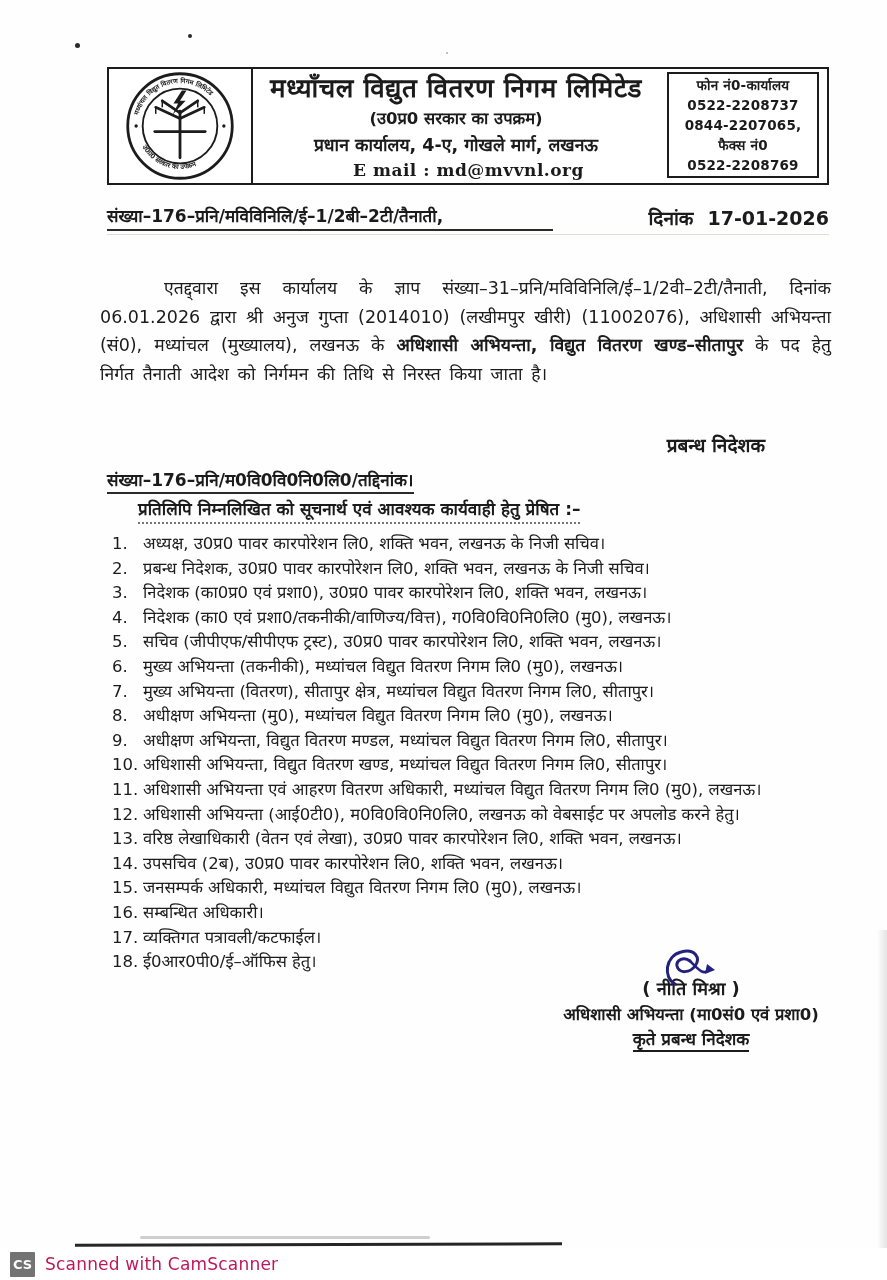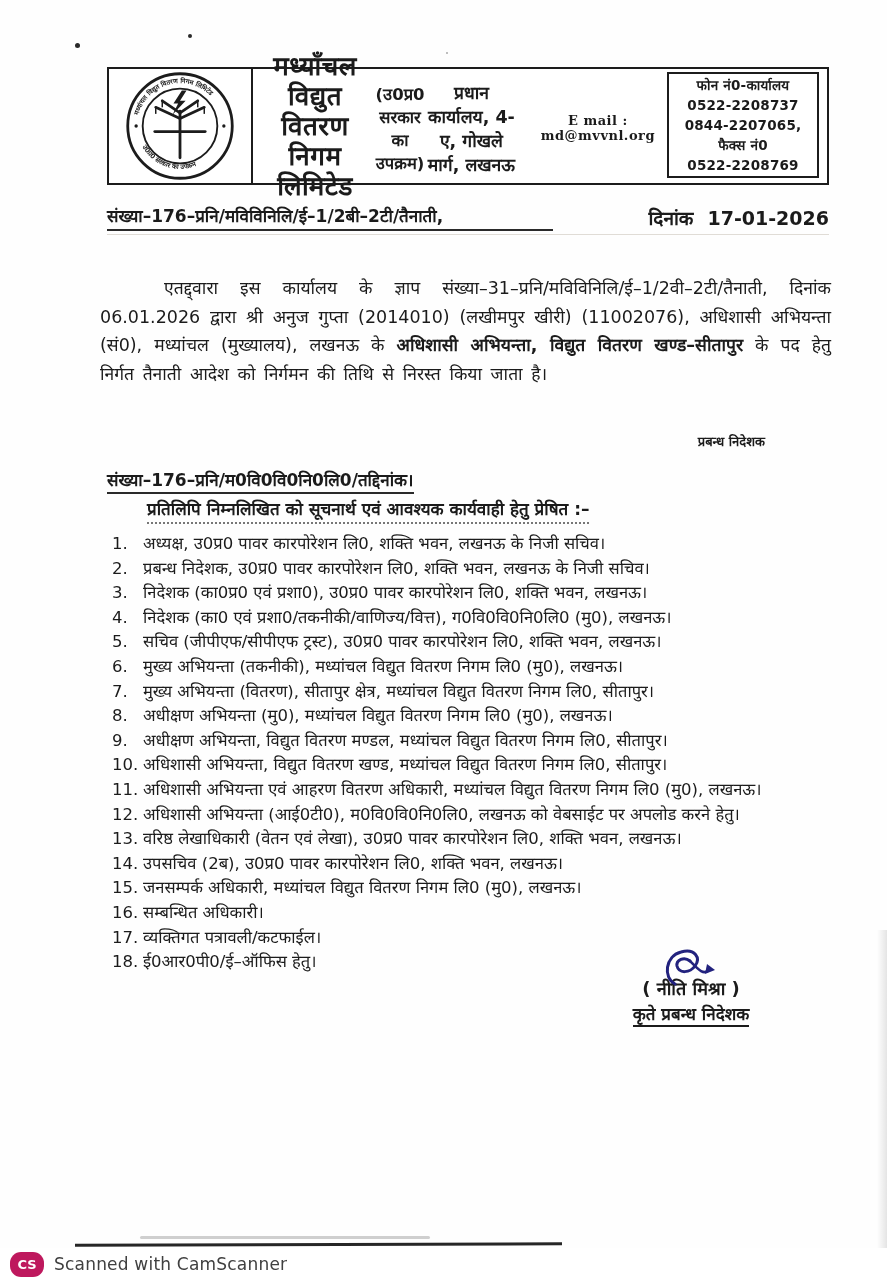--- a/index.html
+++ b/index.html
@@ -10,31 +10,31 @@
     color:#1b1b1b;
   }
   .speck{position:absolute;background:#2a2a2a;border-radius:50%;}
 
   
   .letterhead{
     position:absolute;left:107px;top:67px;width:722px;height:118px;
     border:2px solid #1c1c1c;display:flex;box-sizing:border-box;background:#fff;
   }
   .h-left{width:142px;border-right:2px solid #1c1c1c;display:flex;align-items:center;justify-content:center;}
-  .h-mid{flex:1;display:flex;align-items:center;justify-content:center;text-align:center;padding:2px 4px;}
+  .h-mid{flex:1;display:flex;flex-direction:column;align-items:center;justify-content:center;text-align:center;padding:2px 4px;}
   .h-right{width:168px;display:flex;align-items:stretch;justify-content:center;padding:3px 8px 5px 8px;box-sizing:border-box;}
   .phone-box{
     border:2px solid #1c1c1c;flex:1;display:flex;flex-direction:column;
     align-items:center;justify-content:center;text-align:center;
     font-size:13.5px;font-weight:bold;line-height:20px;letter-spacing:.2px;
   }
   .org-name{font-size:26px;font-weight:bold;line-height:30px;letter-spacing:.5px;}
   .org-subtitle{font-size:16.5px;font-weight:bold;margin-top:3px;}
   .org-address{font-size:17.5px;font-weight:bold;margin-top:3px;}
-  .org-email{font-size:13px;font-weight:bold;margin-top:4px;font-family:"DejaVu Serif","Liberation Serif",serif;letter-spacing:.5px;margin-left:25px;}
+  .org-email{font-size:17px;font-weight:bold;margin-top:4px;font-family:"DejaVu Serif","Liberation Serif",serif;letter-spacing:.5px;margin-left:25px;}
 
   
   .ref-row{
     position:absolute;left:107px;top:189px;width:722px;
     display:flex;justify-content:space-between;align-items:flex-end;
     border-bottom:1px solid #e0dcd6;padding-bottom:3px;
   }
   .ref-number{font-size:17px;font-weight:bold;border-bottom:2px solid #2a2a2a;padding:0 110px 2px 0;}
   .ref-date{font-size:19px;font-weight:bold;white-space:nowrap;margin-top:16px;}
   .ref-date .dl{margin-right:14px;}
@@ -49,29 +49,29 @@
 
   .memo-body{
     position:absolute;left:100px;top:274px;width:731px;
     font-size:17.5px;line-height:28.5px;text-align:justify;text-indent:64px;
     word-spacing:3px;
   }
   .memo-body b{font-weight:bold;}
 
   .md-signoff{
     position:absolute;right:122px;top:432px;
-    font-size:13px;font-weight:bold;
+    font-size:19px;font-weight:bold;
   }
 
   .copy-ref{
     position:absolute;left:107px;top:468px;
     font-size:17px;font-weight:bold;border-bottom:2px solid #2a2a2a;padding-bottom:1px;
   }
   .copy-intro{
-    position:absolute;left:147px;top:497px;
+    position:absolute;left:138px;top:497px;
     font-size:17px;font-weight:bold;border-bottom:2px dotted #777;padding-bottom:2px;
   }
 
   .copy-list{
     position:absolute;left:112px;top:532px;width:720px;
     list-style:none;margin:0;padding:0;
   }
   .copy-list li{
     display:flex;font-size:16.5px;line-height:24.6px;font-weight:500;
   }
@@ -90,26 +90,26 @@
 
   .smudge-line{position:absolute;left:140px;top:1236px;width:290px;height:3px;background:#cfcfcf;border-radius:2px;}
   .divider-line{position:absolute;left:75px;top:1243px;width:487px;height:2.5px;background:#262626;transform:rotate(-0.15deg);}
   .edge-shadow{position:absolute;right:0;top:930px;width:10px;height:320px;background:linear-gradient(to right,rgba(0,0,0,0),rgba(0,0,0,0.10));}
 
   .cs-footer{
     position:absolute;left:0;bottom:0;width:887px;height:32px;background:#ffffff;
     display:flex;align-items:center;
   }
   .cs-badge{
-    width:34px;height:25px;margin-left:10px;border-radius:11px;
-    background:#be185d;color:#ffffff;font-size:13px;font-weight:bold;
+    width:25px;height:25px;margin-left:10px;border-radius:1px;
+    background:#737373;color:#ffffff;font-size:13px;font-weight:bold;
     display:flex;align-items:center;justify-content:center;
     font-family:"DejaVu Sans","Liberation Sans",sans-serif;
   }
-  .cs-text{margin-left:10px;font-size:17px;color:#404040;letter-spacing:.2px;}
+  .cs-text{margin-left:10px;font-size:17px;color:#be185d;letter-spacing:.2px;}
 </style>
 </head>
 <body>
 
 <div class="page">
 
   <div class="speck" style="left:75px;top:43px;width:5px;height:5px;"></div>
   <div class="speck" style="left:188px;top:34px;width:4px;height:4px;"></div>
   <div class="speck" style="left:446px;top:52px;width:2px;height:2px;opacity:.4;"></div>
 
@@ -277,20 +277,21 @@
 
   <div class="sig-block">
     <div class="sig-scribble">
       <svg width="72" height="50" viewBox="0 0 72 50">
         <path d="M18,40 C6,34 8,12 24,8 C38,4 44,14 38,22 C33,29 22,30 20,22 C19,16 27,12 33,17" fill="none" stroke="#22227e" stroke-width="3" stroke-linecap="round"></path>
         <path d="M33,17 C40,24 46,32 52,26" fill="none" stroke="#22227e" stroke-width="2.6" stroke-linecap="round"></path>
         <polygon points="50,20 58,26 48,30" fill="#22227e"></polygon>
       </svg>
     </div>
     <div class="sig-name">( नीति मिश्रा )</div>
+    <div class="sig-desig">अधिशासी अभियन्ता (मा0सं0 एवं प्रशा0)</div>
     <div class="sig-for">
       <span>कृते प्रबन्ध निदेशक</span>
     </div>
   </div>
 
   <div class="smudge-line"></div>
   <div class="divider-line"></div>
   <div class="edge-shadow"></div>
 
   <div class="cs-footer">

